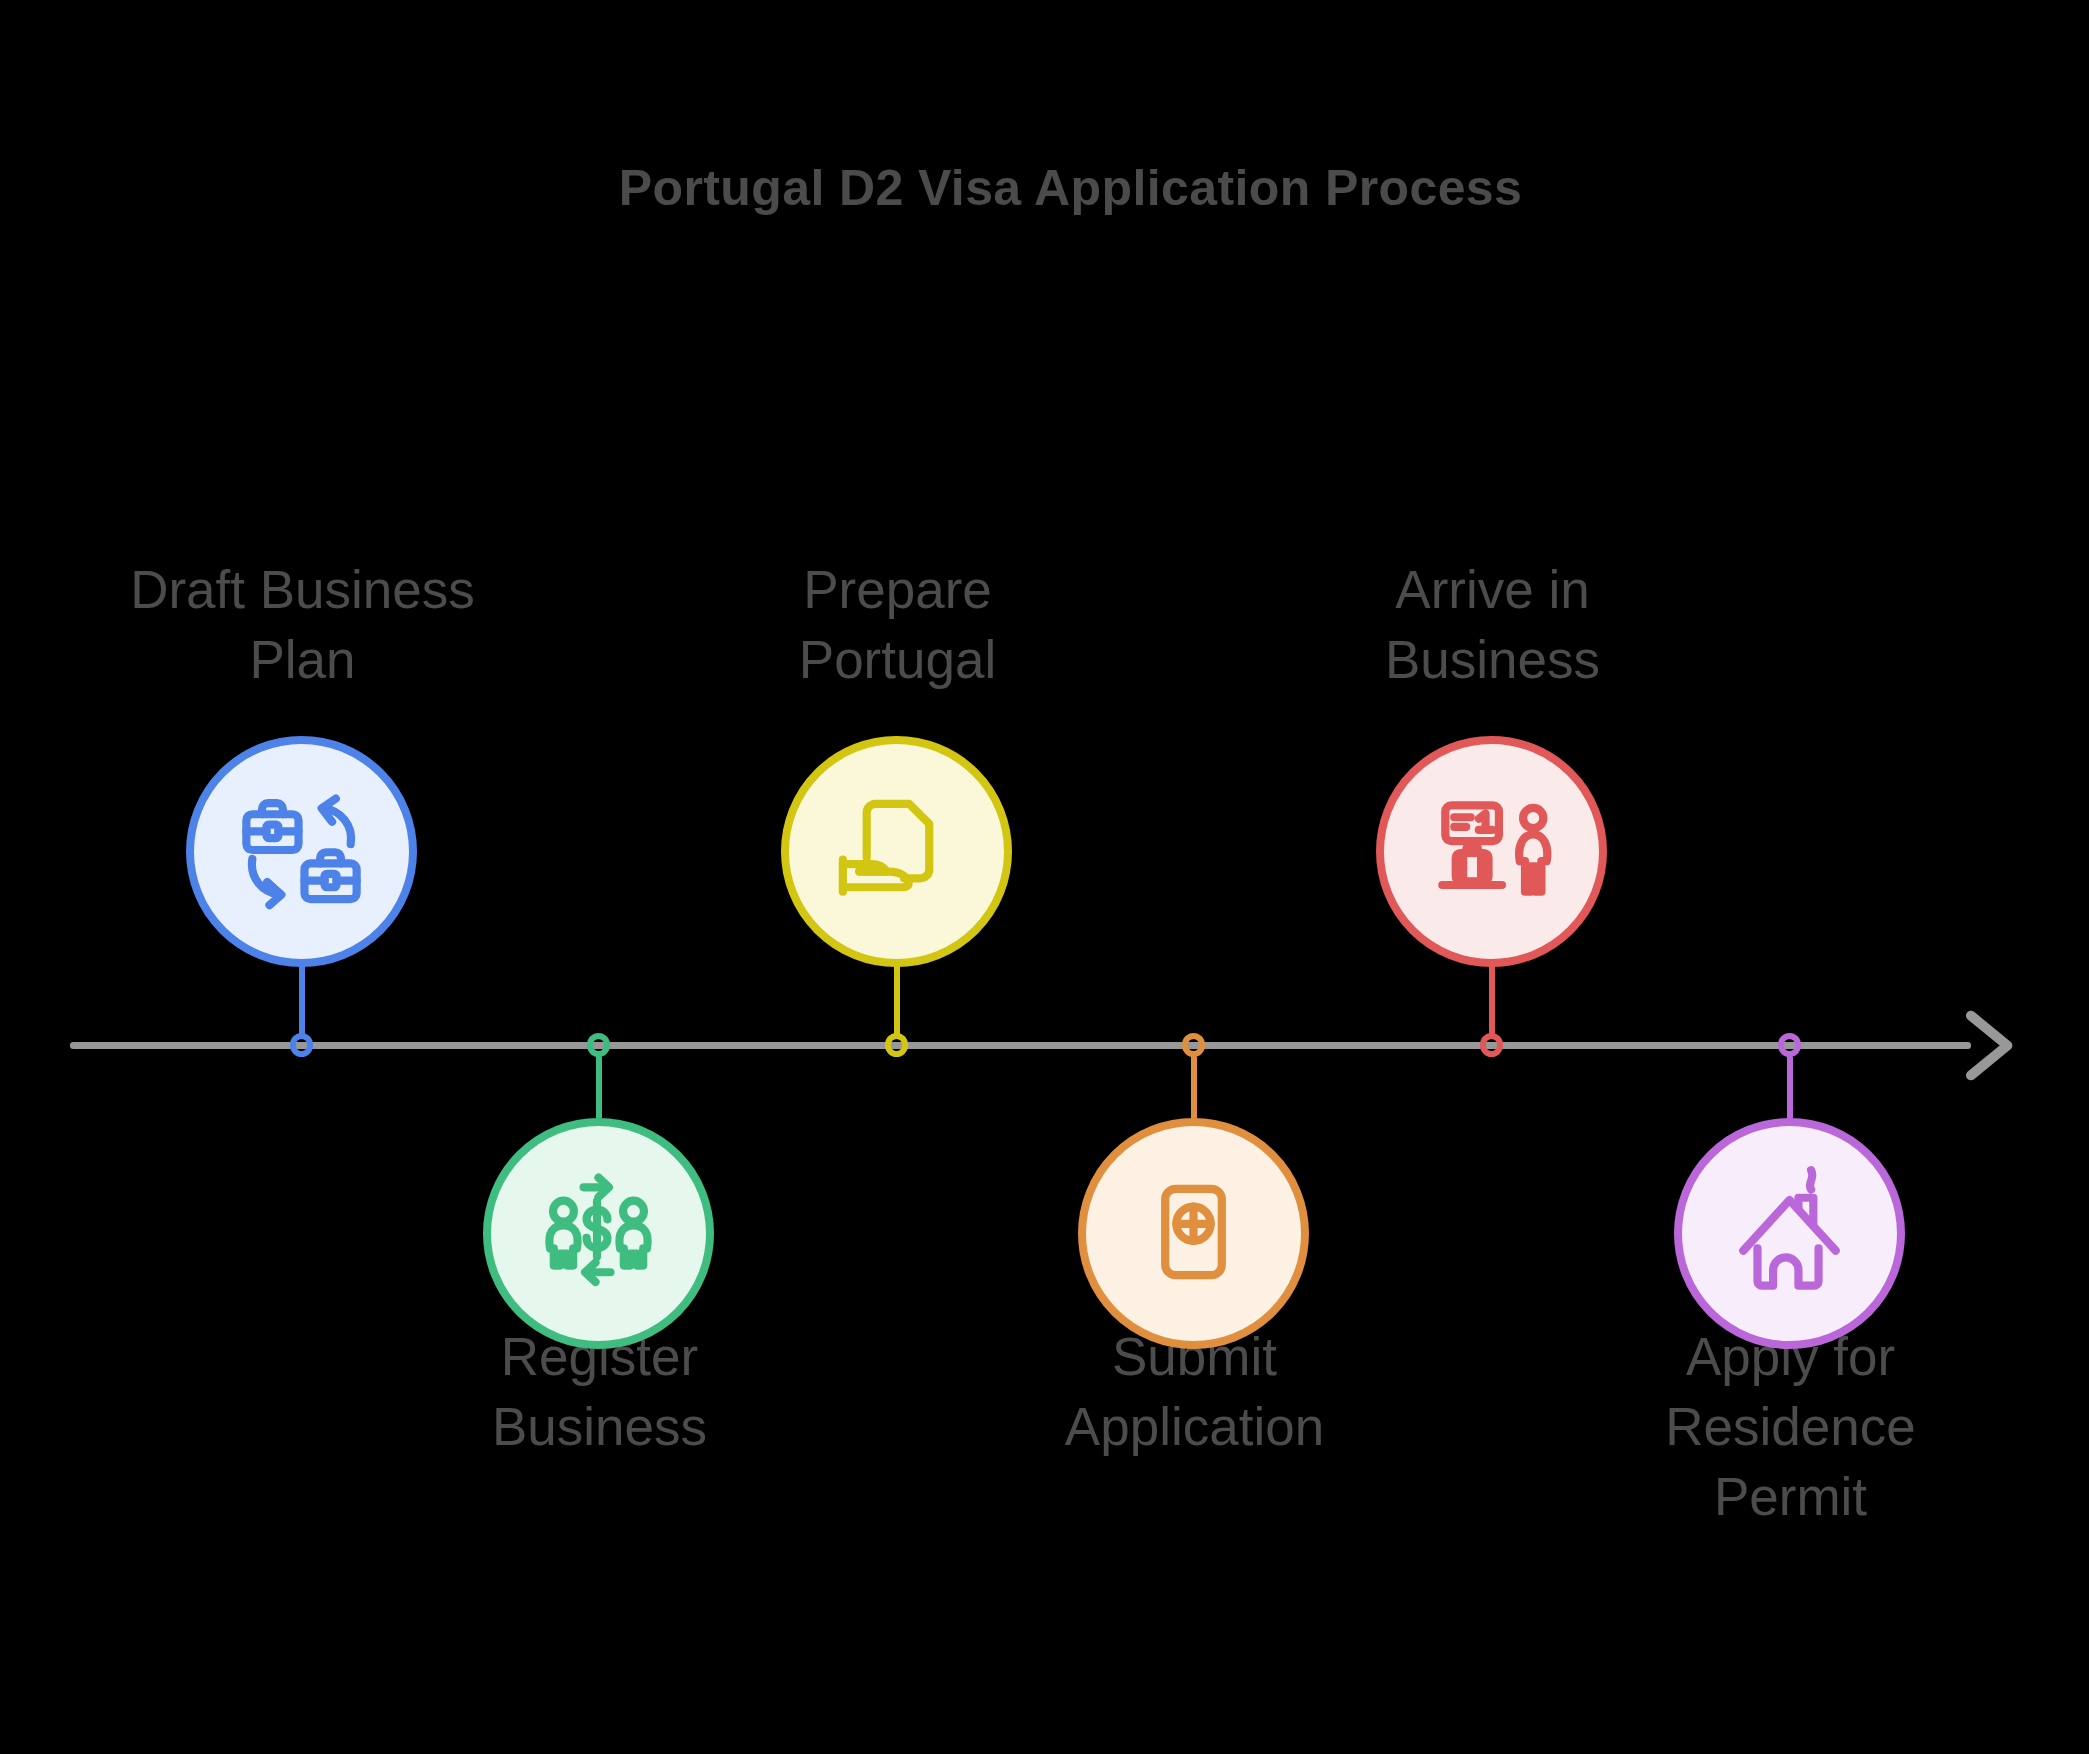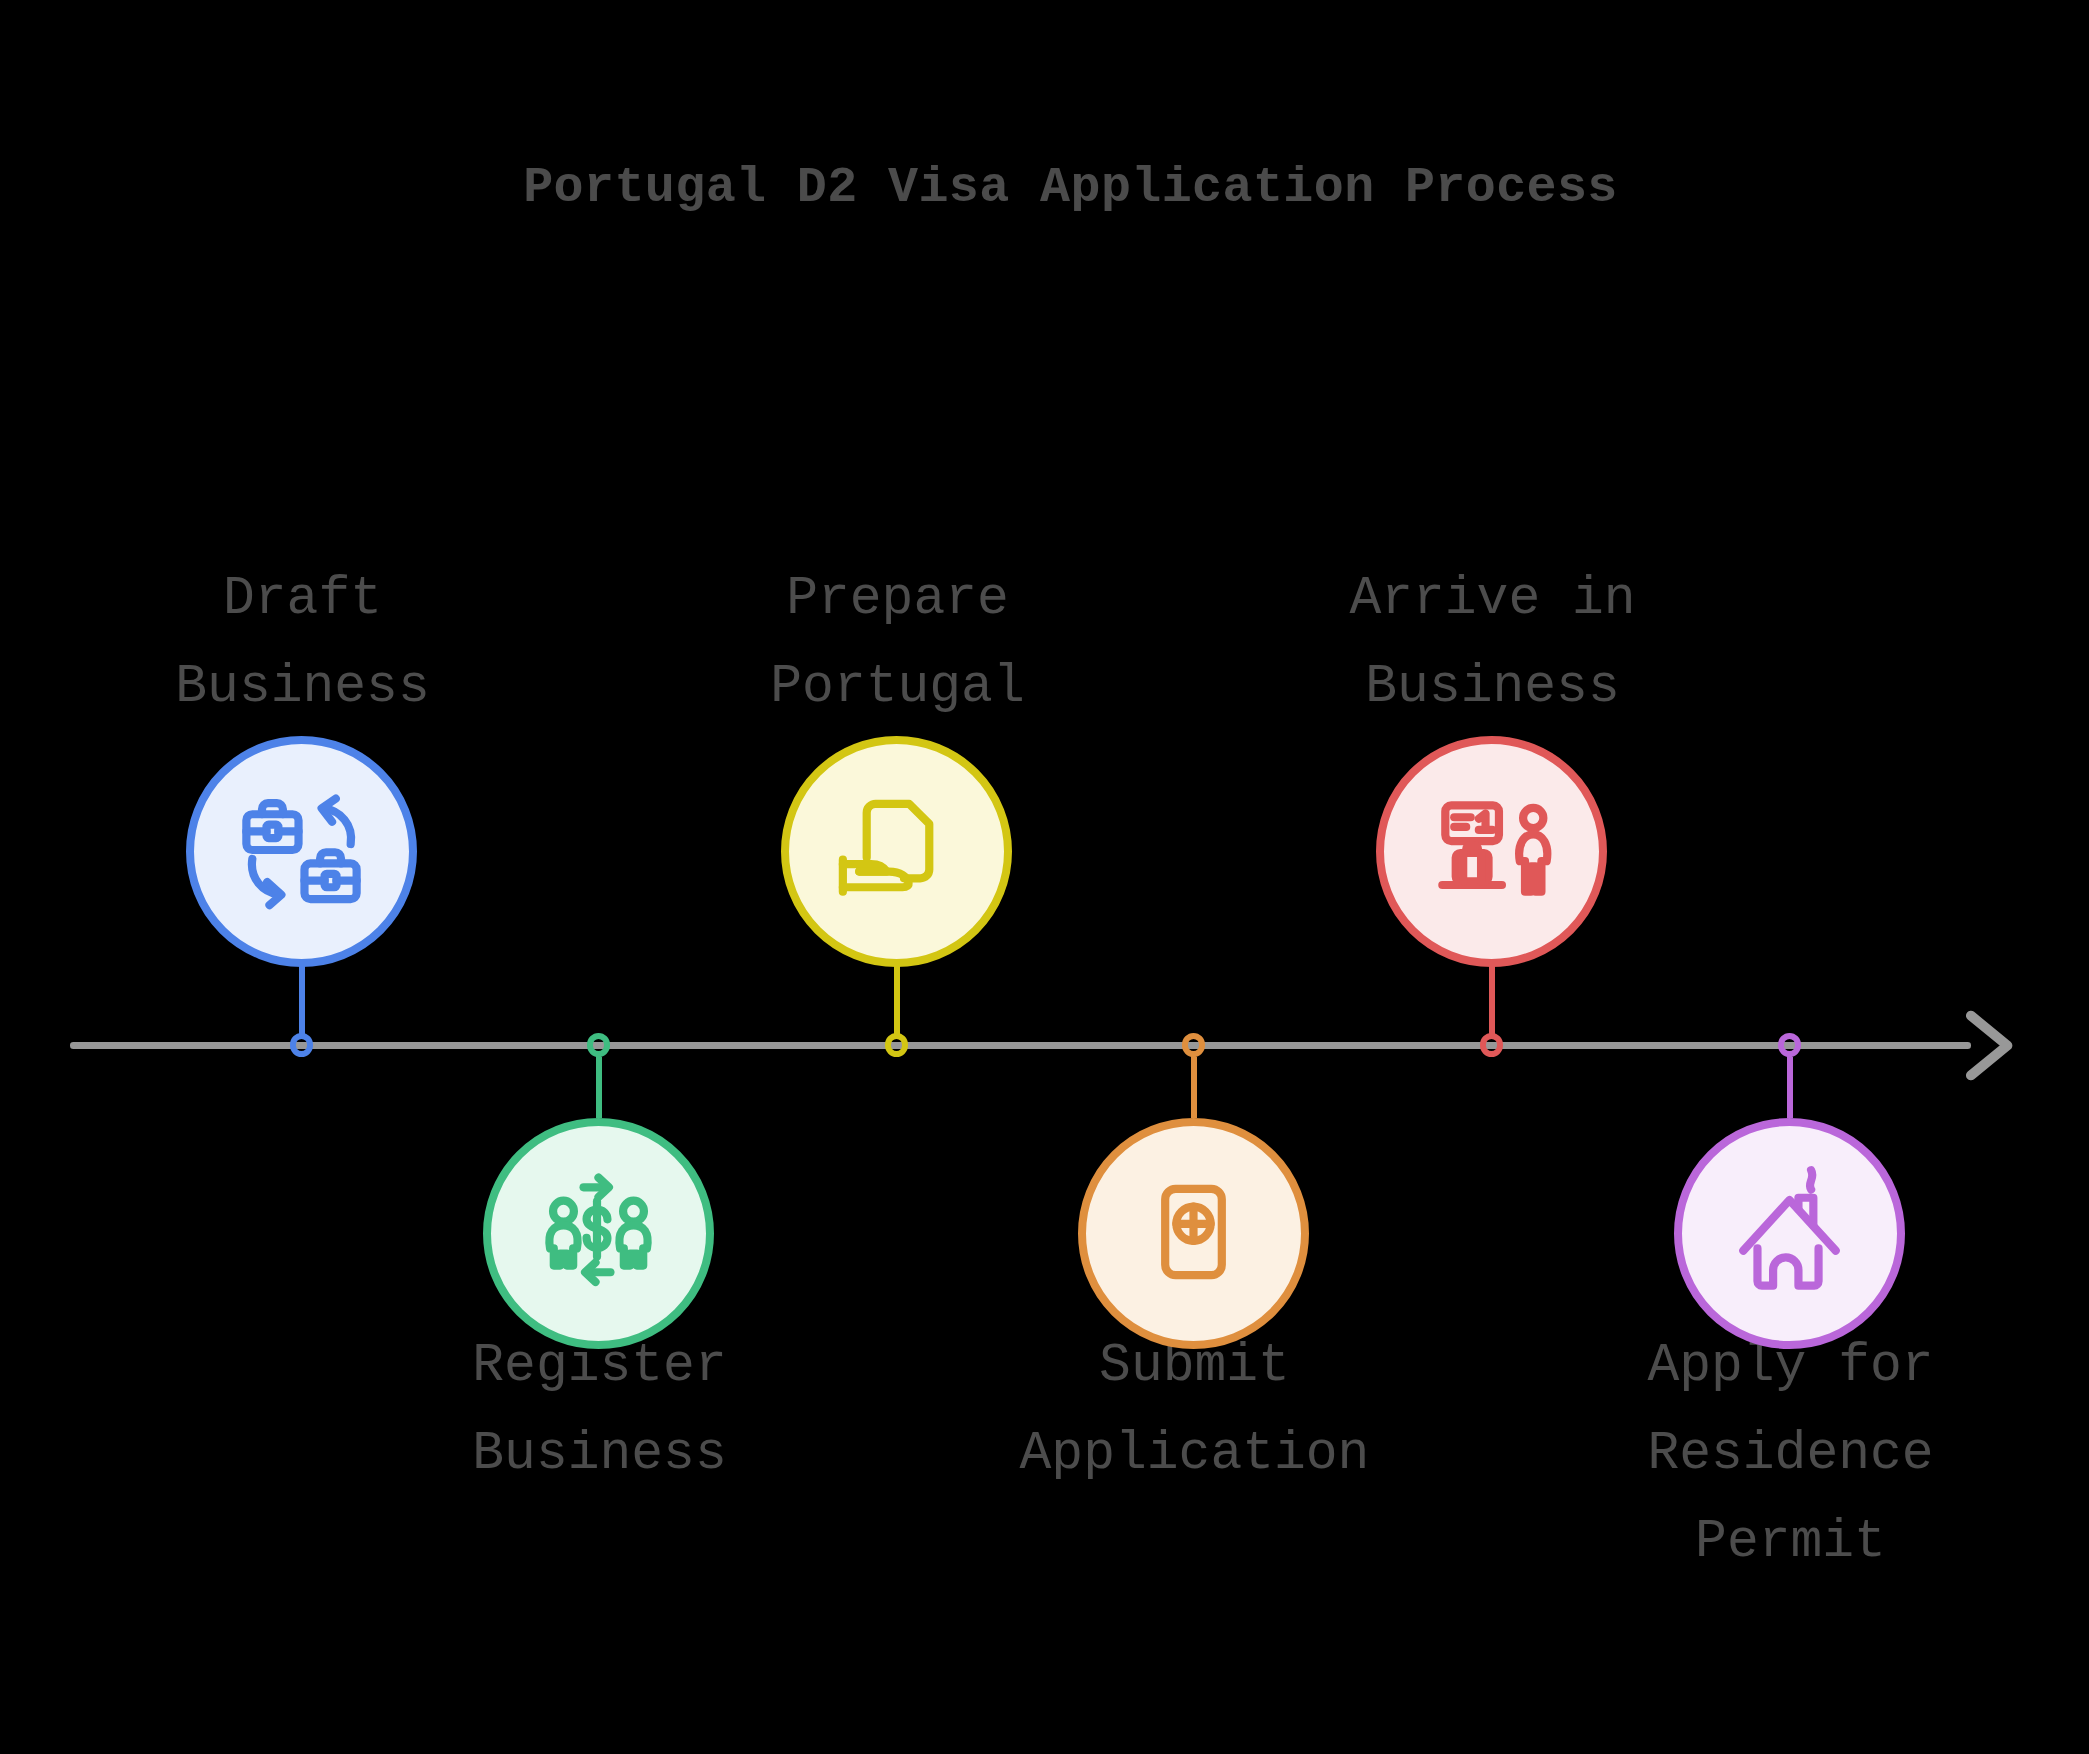--- a/index.html
+++ b/index.html
@@ -1,21 +1,21 @@
 <!DOCTYPE html>
 <html style="font-size:13.2px"><head>
 <meta charset="utf-8">
 <style>
   html,body{margin:0;padding:0;background:#000;}
   #canvas{
     position:relative;
     width:2090px;height:1703px;
     background:#000;
     overflow:hidden;
-    font-family:Liberation Mono, monospace;
+    font-family:Liberation Sans, sans-serif;
   }
   .title{
     position:absolute;
     top:159px;left:51px;right:0;
     text-align:center;
     font-size:50px;
     font-weight:600;
     color:#4b4b4b;
     letter-spacing:0.4px;
   }
@@ -61,21 +61,21 @@
     border:6.6px solid var(--stroke);
     border-radius:50%;
     background:transparent;
   }
   .step .label{
     position:absolute;
     left:calc(var(--x) - 198px);
     width:397px;
     text-align:center;
     font-size:53px;
-    line-height:88px;
+    line-height:70px;
     font-weight:500;
     color:#4c4c4c;
     white-space:pre-line;
   }
   .step.above .label{ top:555px; }
   .step.below .label{ top:1322px; }
 
   .circle svg{
     width:149px;height:149px;
     color:var(--stroke);

